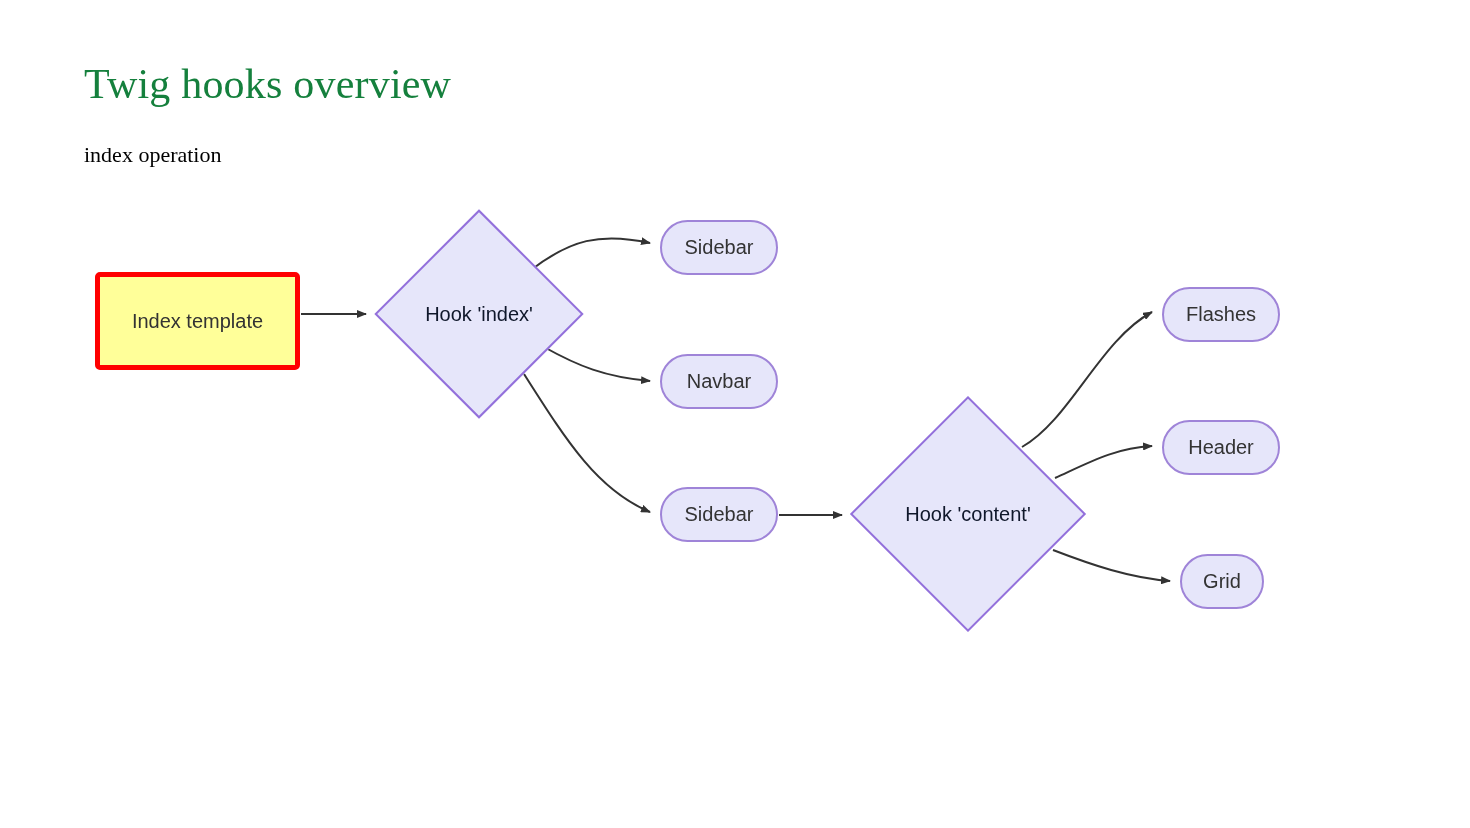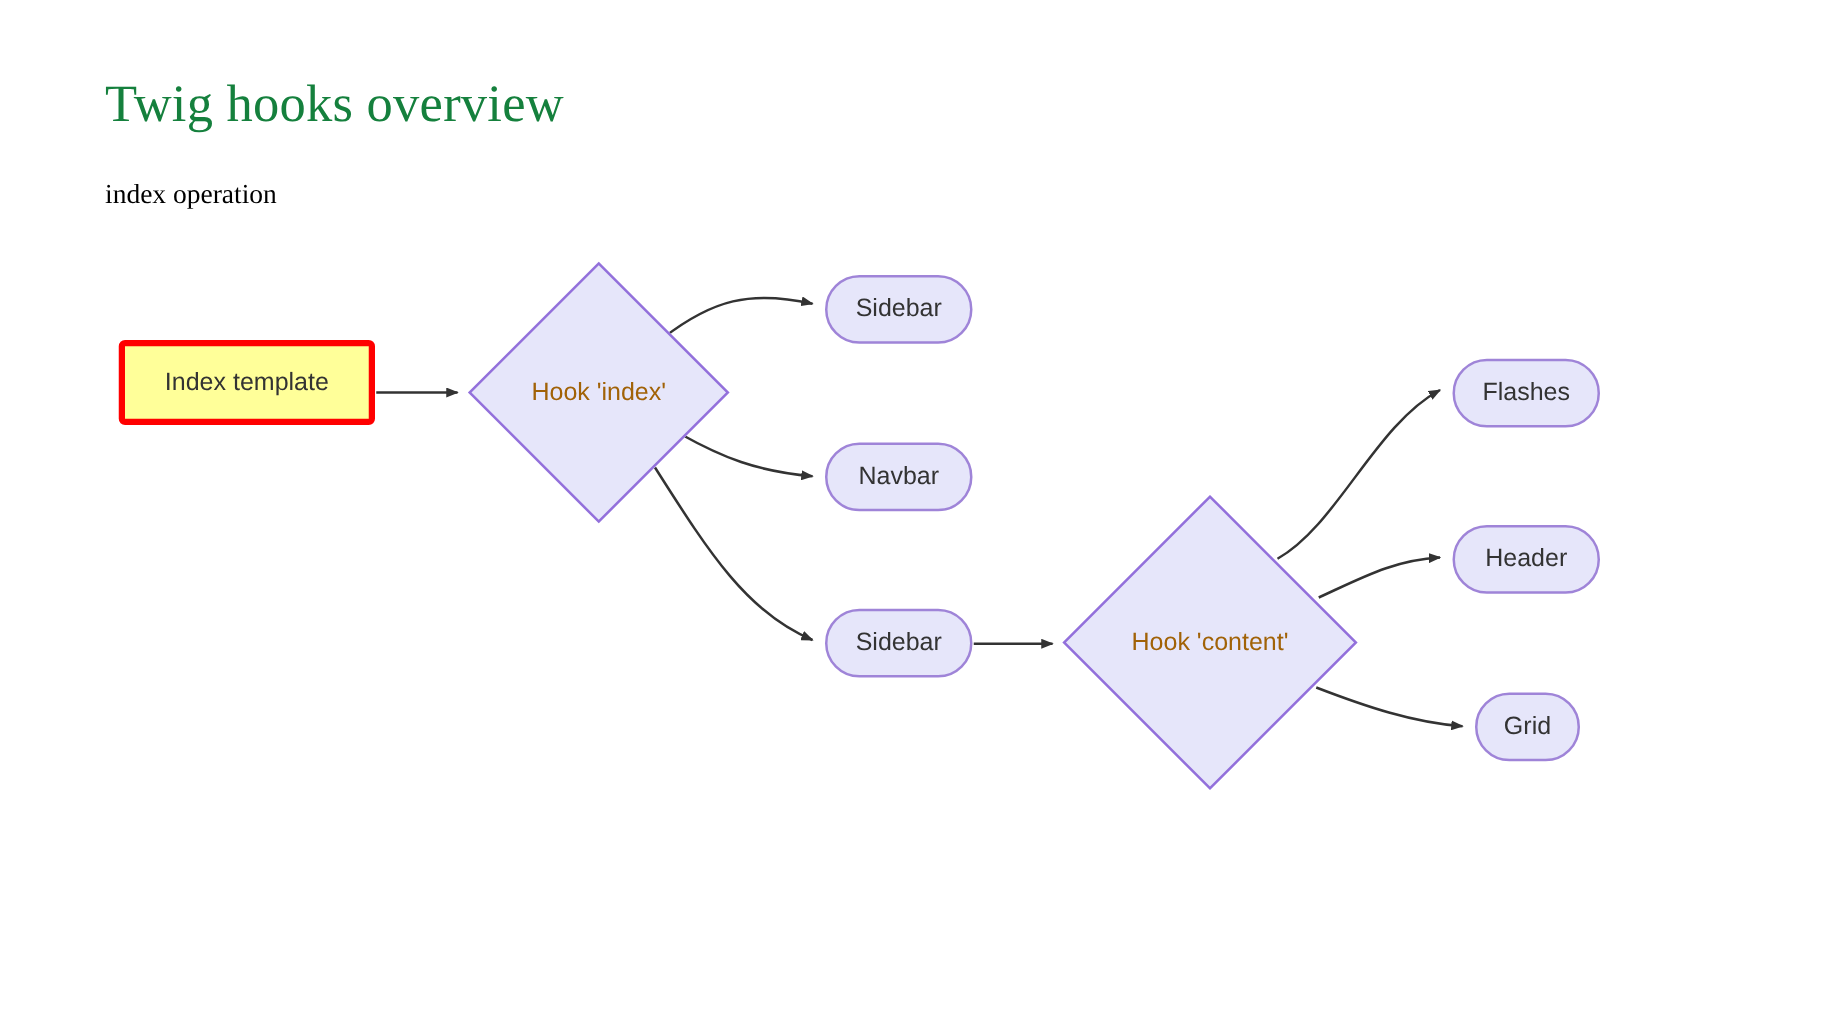--- a/index.html
+++ b/index.html
@@ -96,21 +96,21 @@
     left: 50%;
     top: 50%;
     transform: translate(-50%, -50%) rotate(45deg);
     background: #e6e6fa;
     border: 2px solid #9370db;
     box-sizing: border-box;
   }
   .node-diamond .diamond-label {
     position: relative;
     z-index: 2;
-    color: #a16207;
+    color: #0f172a;
     font-size: 20px;
   }
 </style>
 </head>
 <body>
 
 <div class="slide">
 
   <div class="title">Twig hooks overview</div>
 
@@ -135,21 +135,21 @@
 
       <path d="M 779,515 L 842,515" fill="none" stroke="#333333" stroke-width="2" marker-end="url(#arrowhead)"></path>
 
       <path d="M 1022,447 C 1070,420 1100,340 1152,312" fill="none" stroke="#333333" stroke-width="2" marker-end="url(#arrowhead)"></path>
 
       <path d="M 1055,478 C 1090,462 1115,448 1152,446" fill="none" stroke="#333333" stroke-width="2" marker-end="url(#arrowhead)"></path>
 
       <path d="M 1053,550 C 1092,565 1130,578 1170,581" fill="none" stroke="#333333" stroke-width="2" marker-end="url(#arrowhead)"></path>
     </svg>
 
-    <div class="node node-rect" style="left:95px; top:272px; width:205px; height:68px;">
+    <div class="node node-rect" style="left:95px; top:272px; width:205px; height:98px;">
       <span>Index template</span>
     </div>
 
     <div class="node node-diamond" style="left:374px; top:209px; width:210px; height:210px;">
       <span class="diamond-shape" style="width:148px; height:148px;"></span>
       <span class="diamond-label">Hook 'index'</span>
     </div>
 
     <div class="node node-pill" style="left:660px; top:220px; width:118px; height:55px;text-align:center;">
       <span>Sidebar</span>

